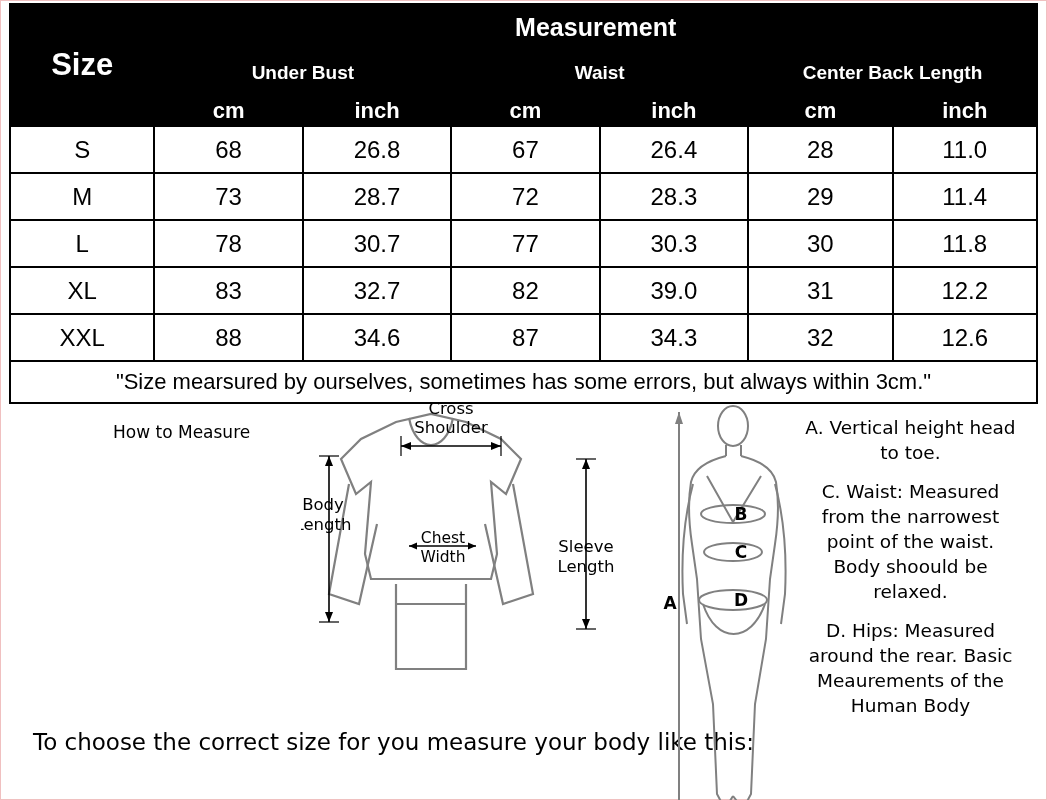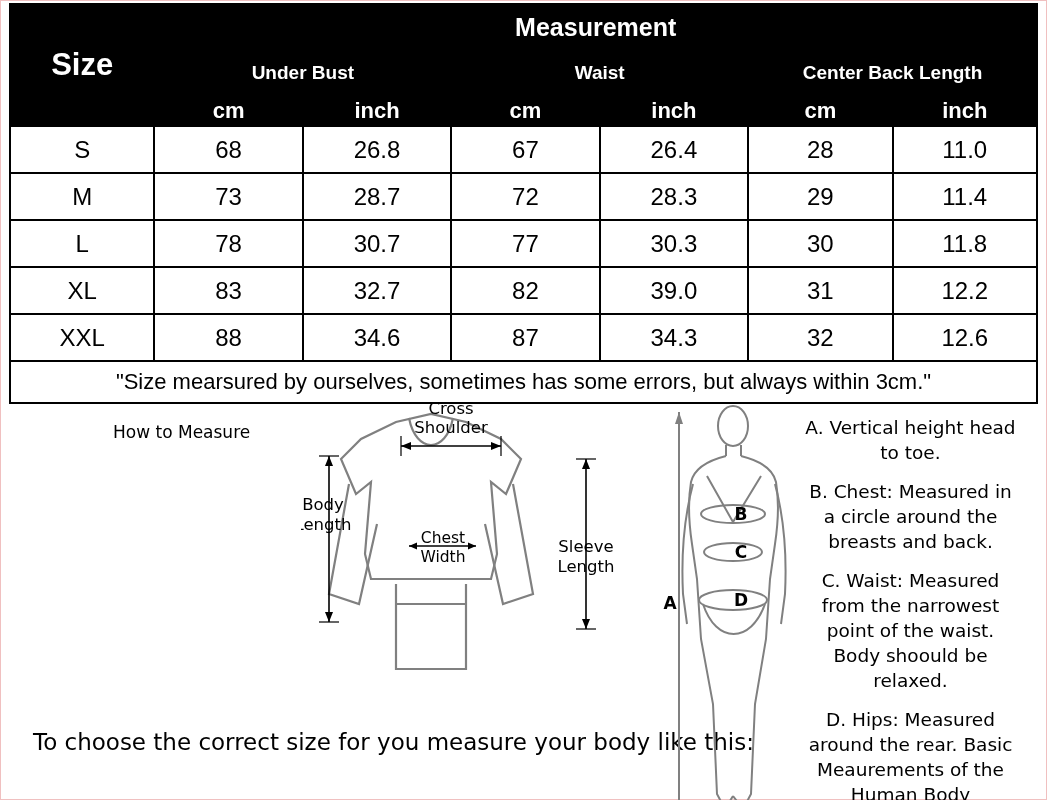--- a/index.html
+++ b/index.html
@@ -284,19 +284,18 @@
       <polygon points="18,408 14,396 22,396" fill="#808080"></polygon>
 
       <text x="9" y="205" font-size="17" font-weight="bold" text-anchor="middle">A</text>
       <text x="80" y="116" font-size="17" font-weight="bold" text-anchor="middle">B</text>
       <text x="80" y="154" font-size="17" font-weight="bold" text-anchor="middle">C</text>
       <text x="80" y="202" font-size="17" font-weight="bold" text-anchor="middle">D</text>
     </svg>
 
     <div class="desc">
       <p>A. Vertical height head to toe.</p>
-      <p>B. Chest: Measured in a circle around the breasts and back.</p>
       <p>C. Waist: Measured from the narrowest point of the waist. Body shoould be relaxed.</p>
       <p>D. Hips: Measured around the rear. Basic Meaurements of the Human Body</p>
     </div>
 
   </div>
 </div>
 
 </body></html>

